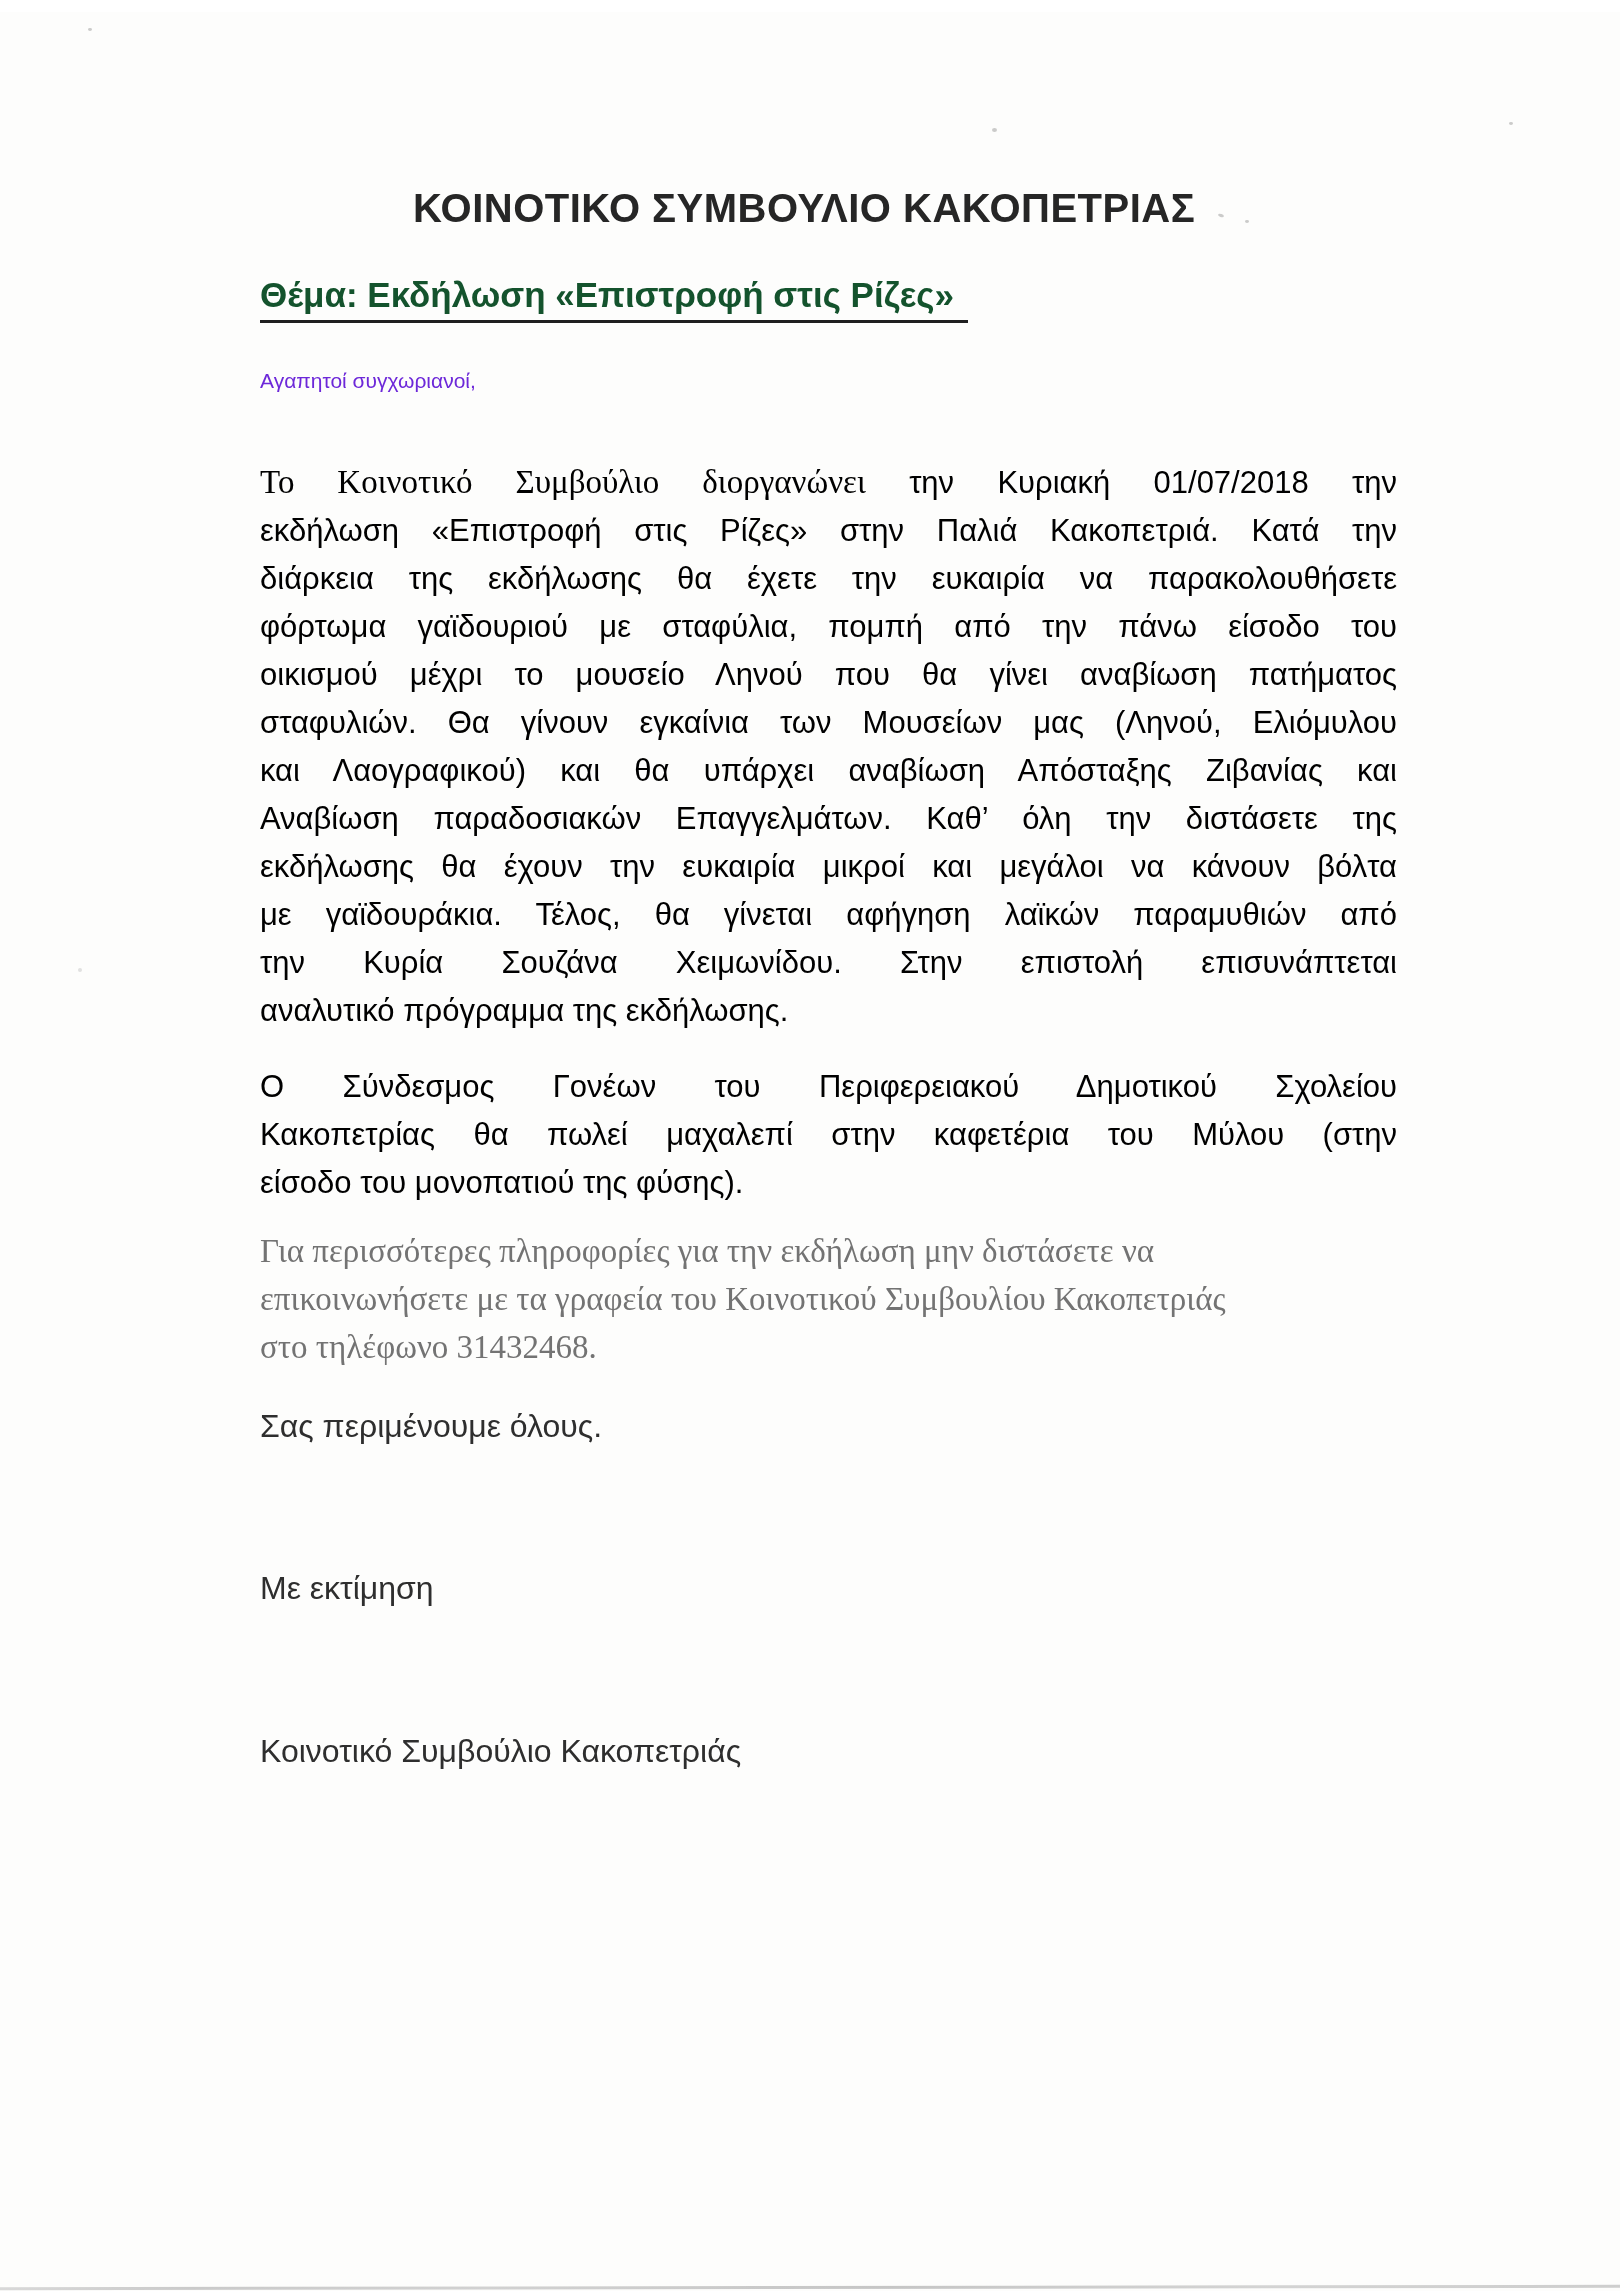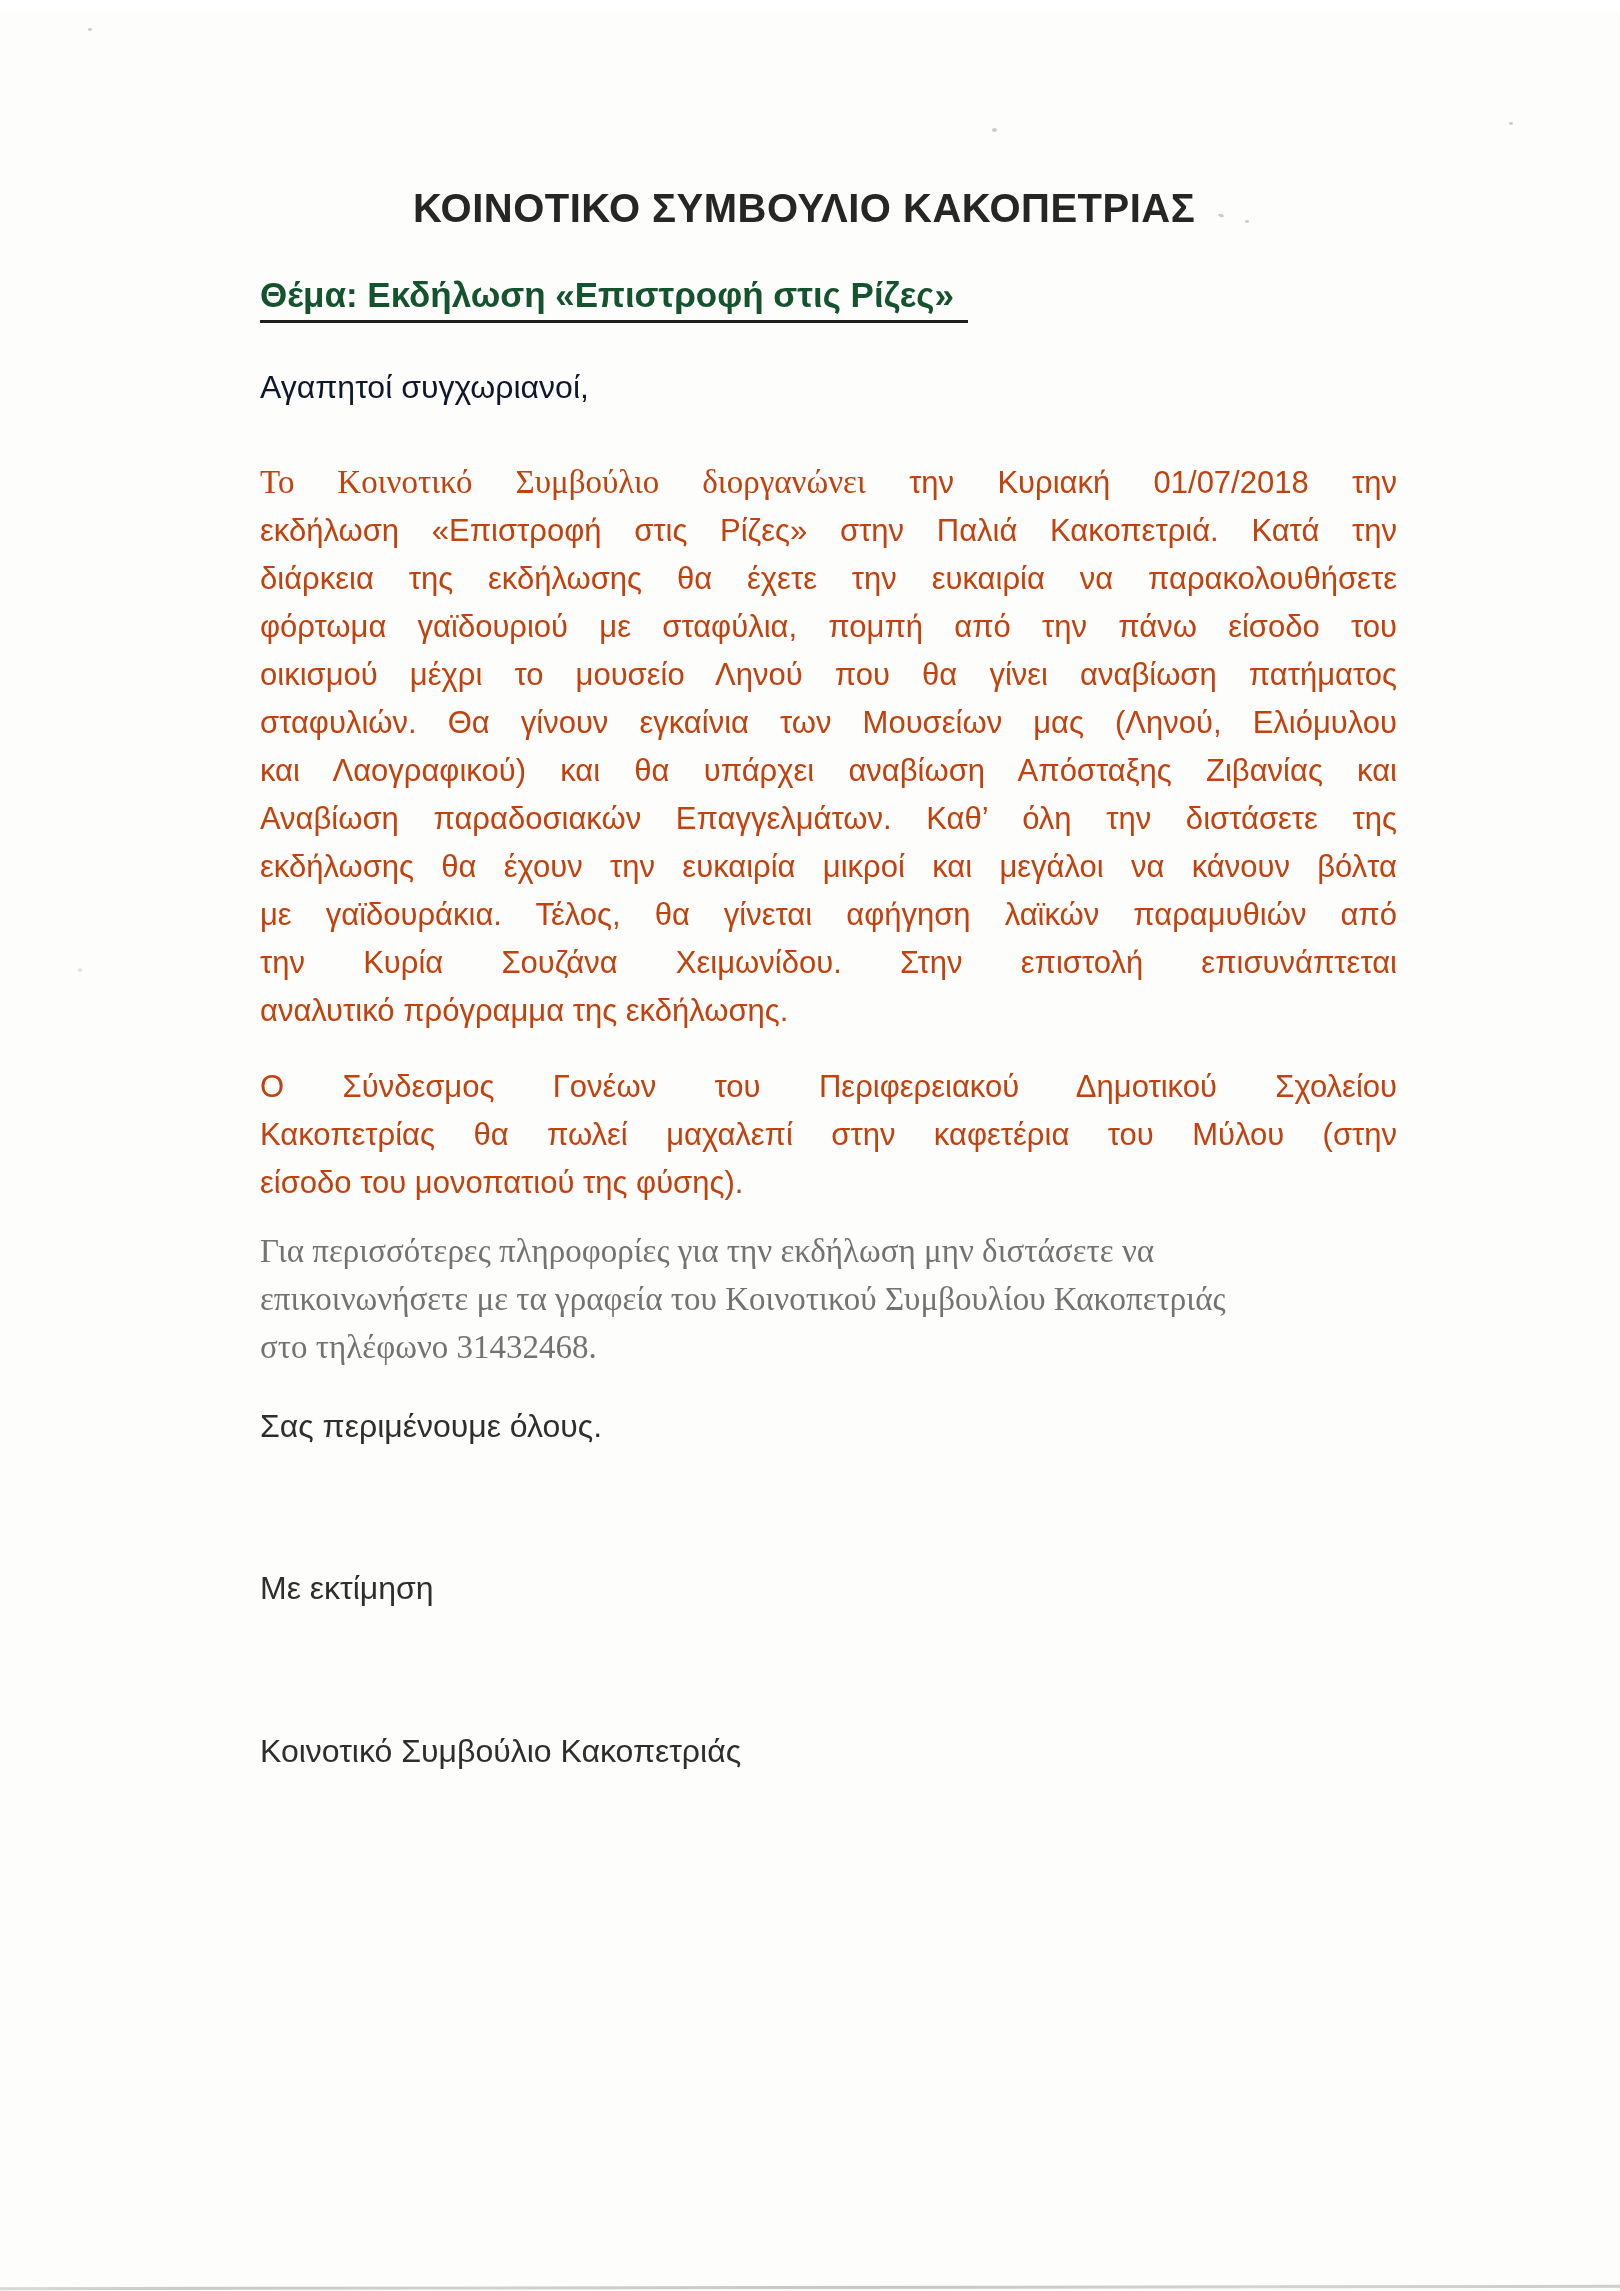--- a/index.html
+++ b/index.html
@@ -40,30 +40,30 @@
   }
   .doc-subject .subject-text {
     display: inline-block;
     border-bottom: 3.9px solid #1f1f1f;
     padding: 0 13.7px 4.9px 0;
   }
   .greeting {
     position: absolute;
     top: 357px;
     left: 260px;
-    font-size: 32px;
-    color: #0f172a;
+    font-size: 21px;
+    color: #6d28d9;
   }
   .para {
     position: absolute;
     left: 260px;
     width: 1137px;
     font-size: 31px;
     line-height: 48px;
-    color: #c2410c;
+    color: #000000;
   }
   .para .line {
     text-align: justify;
     text-align-last: justify;
     white-space: nowrap;
   }
   .para .line.last {
     text-align: left;
     text-align-last: left;
   }

